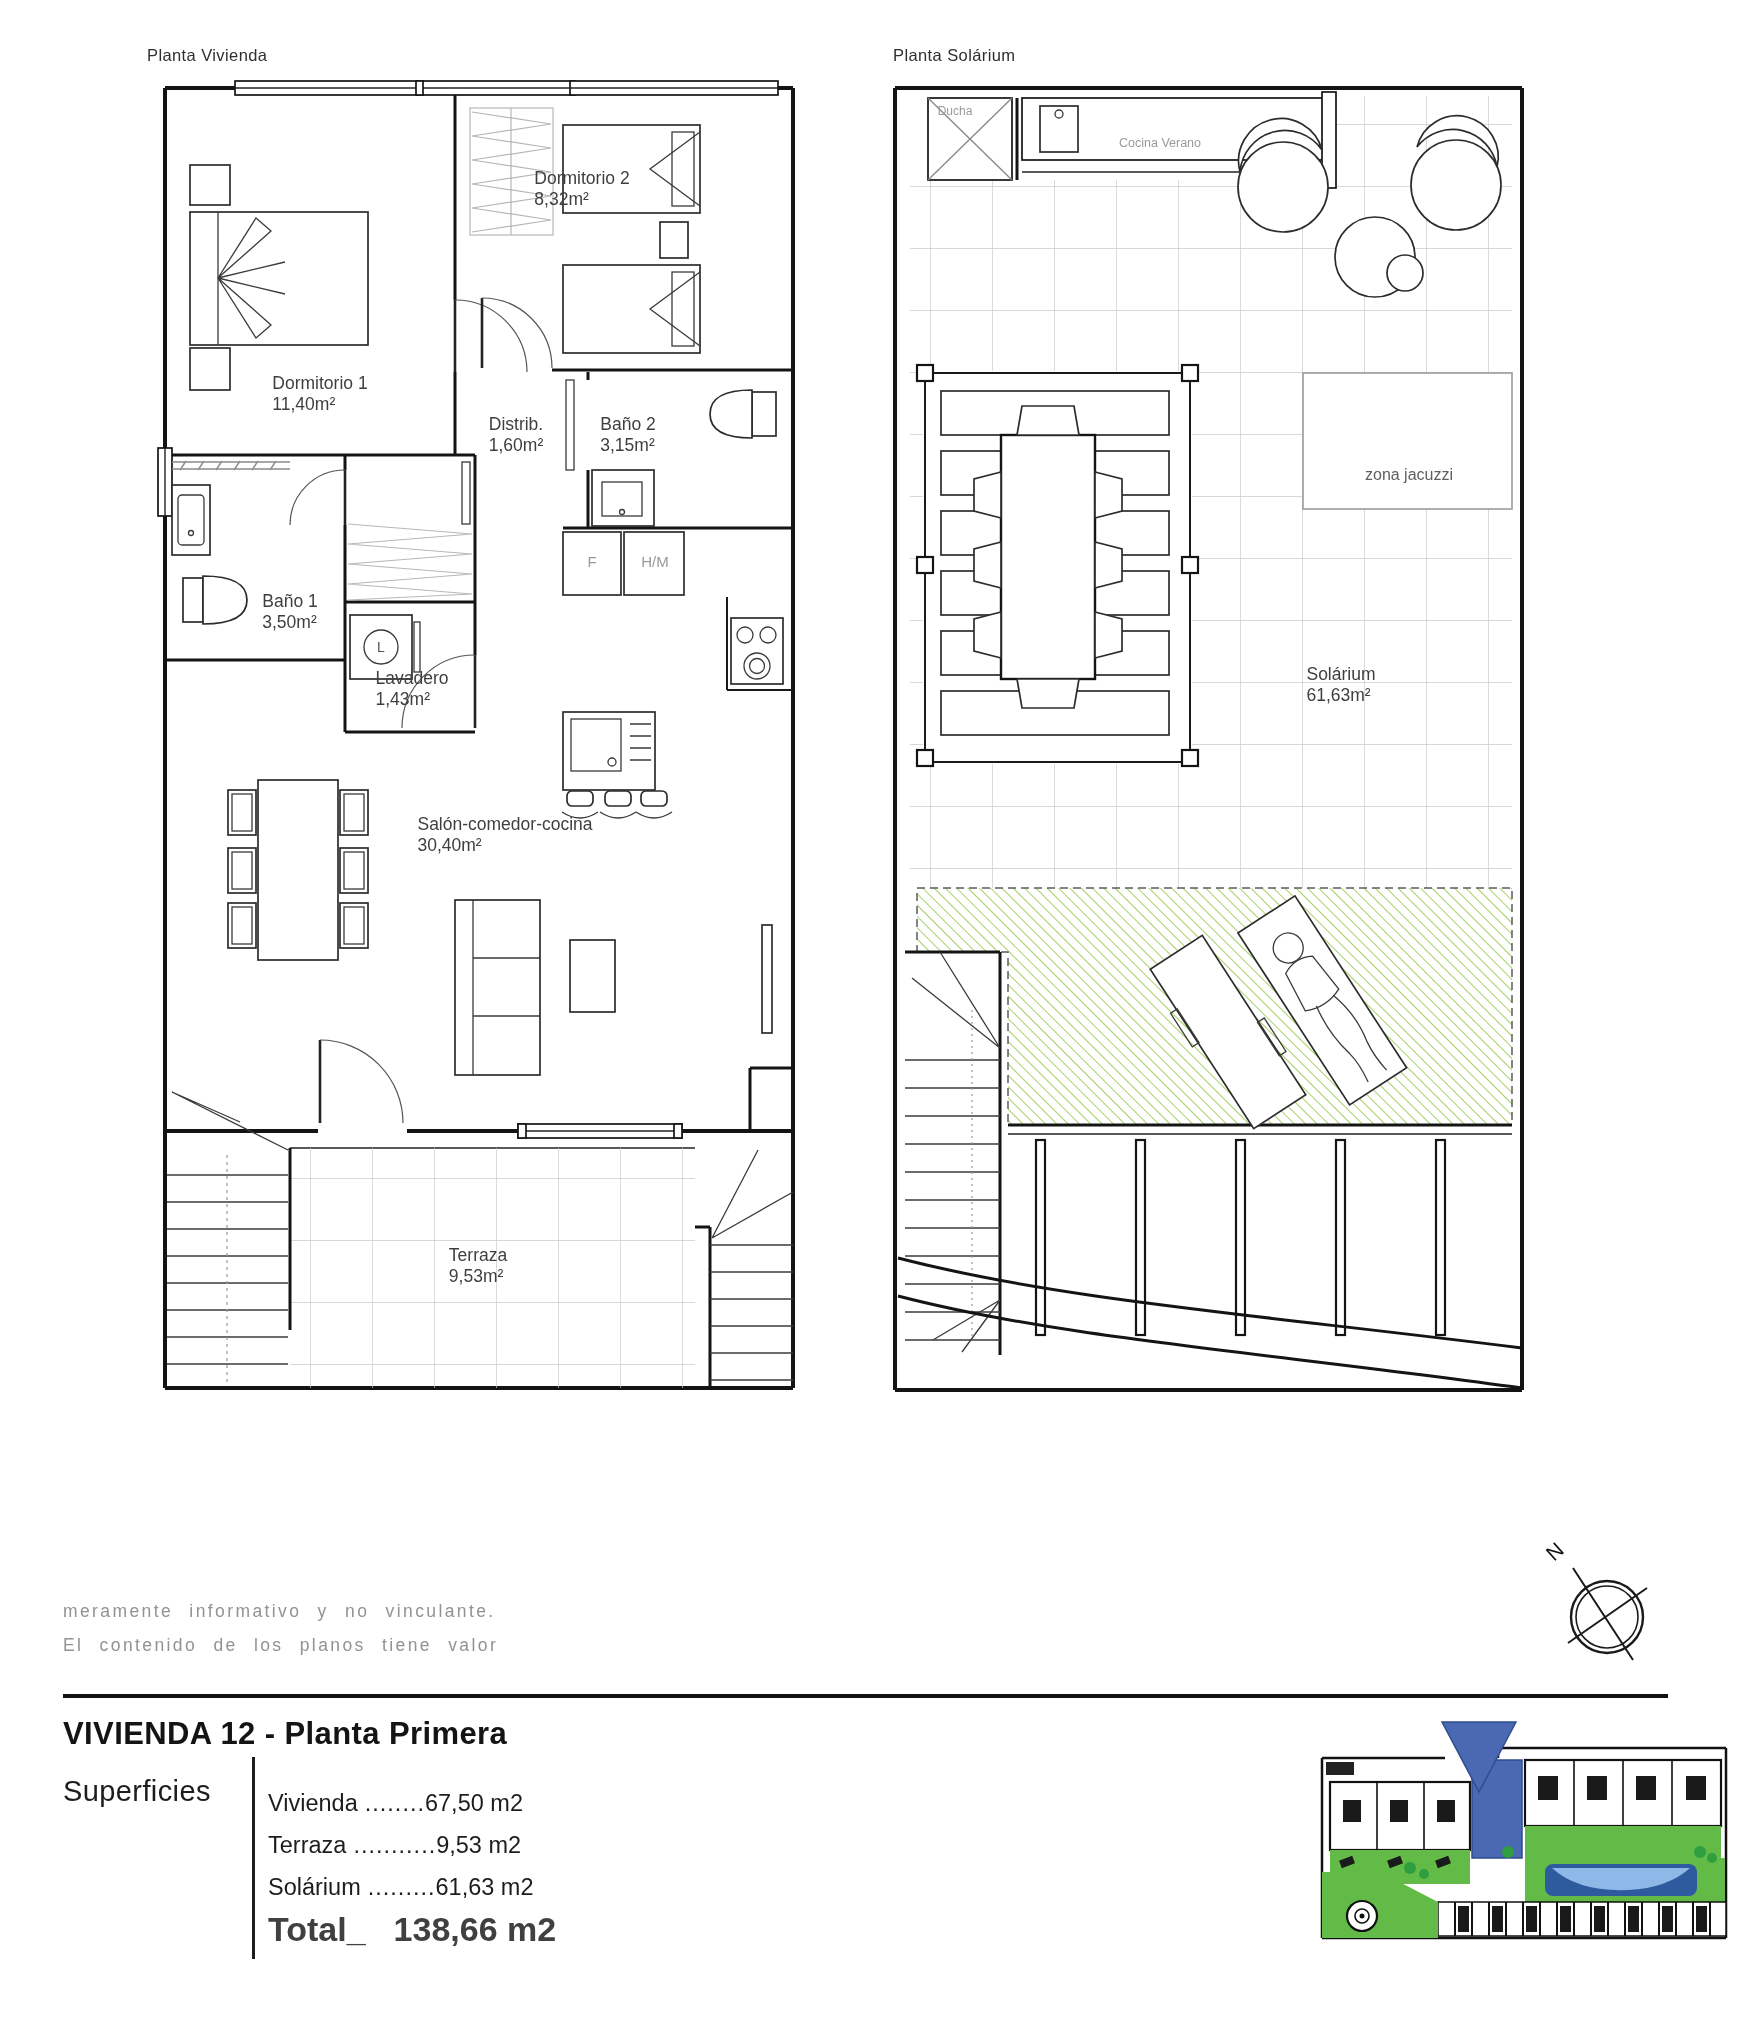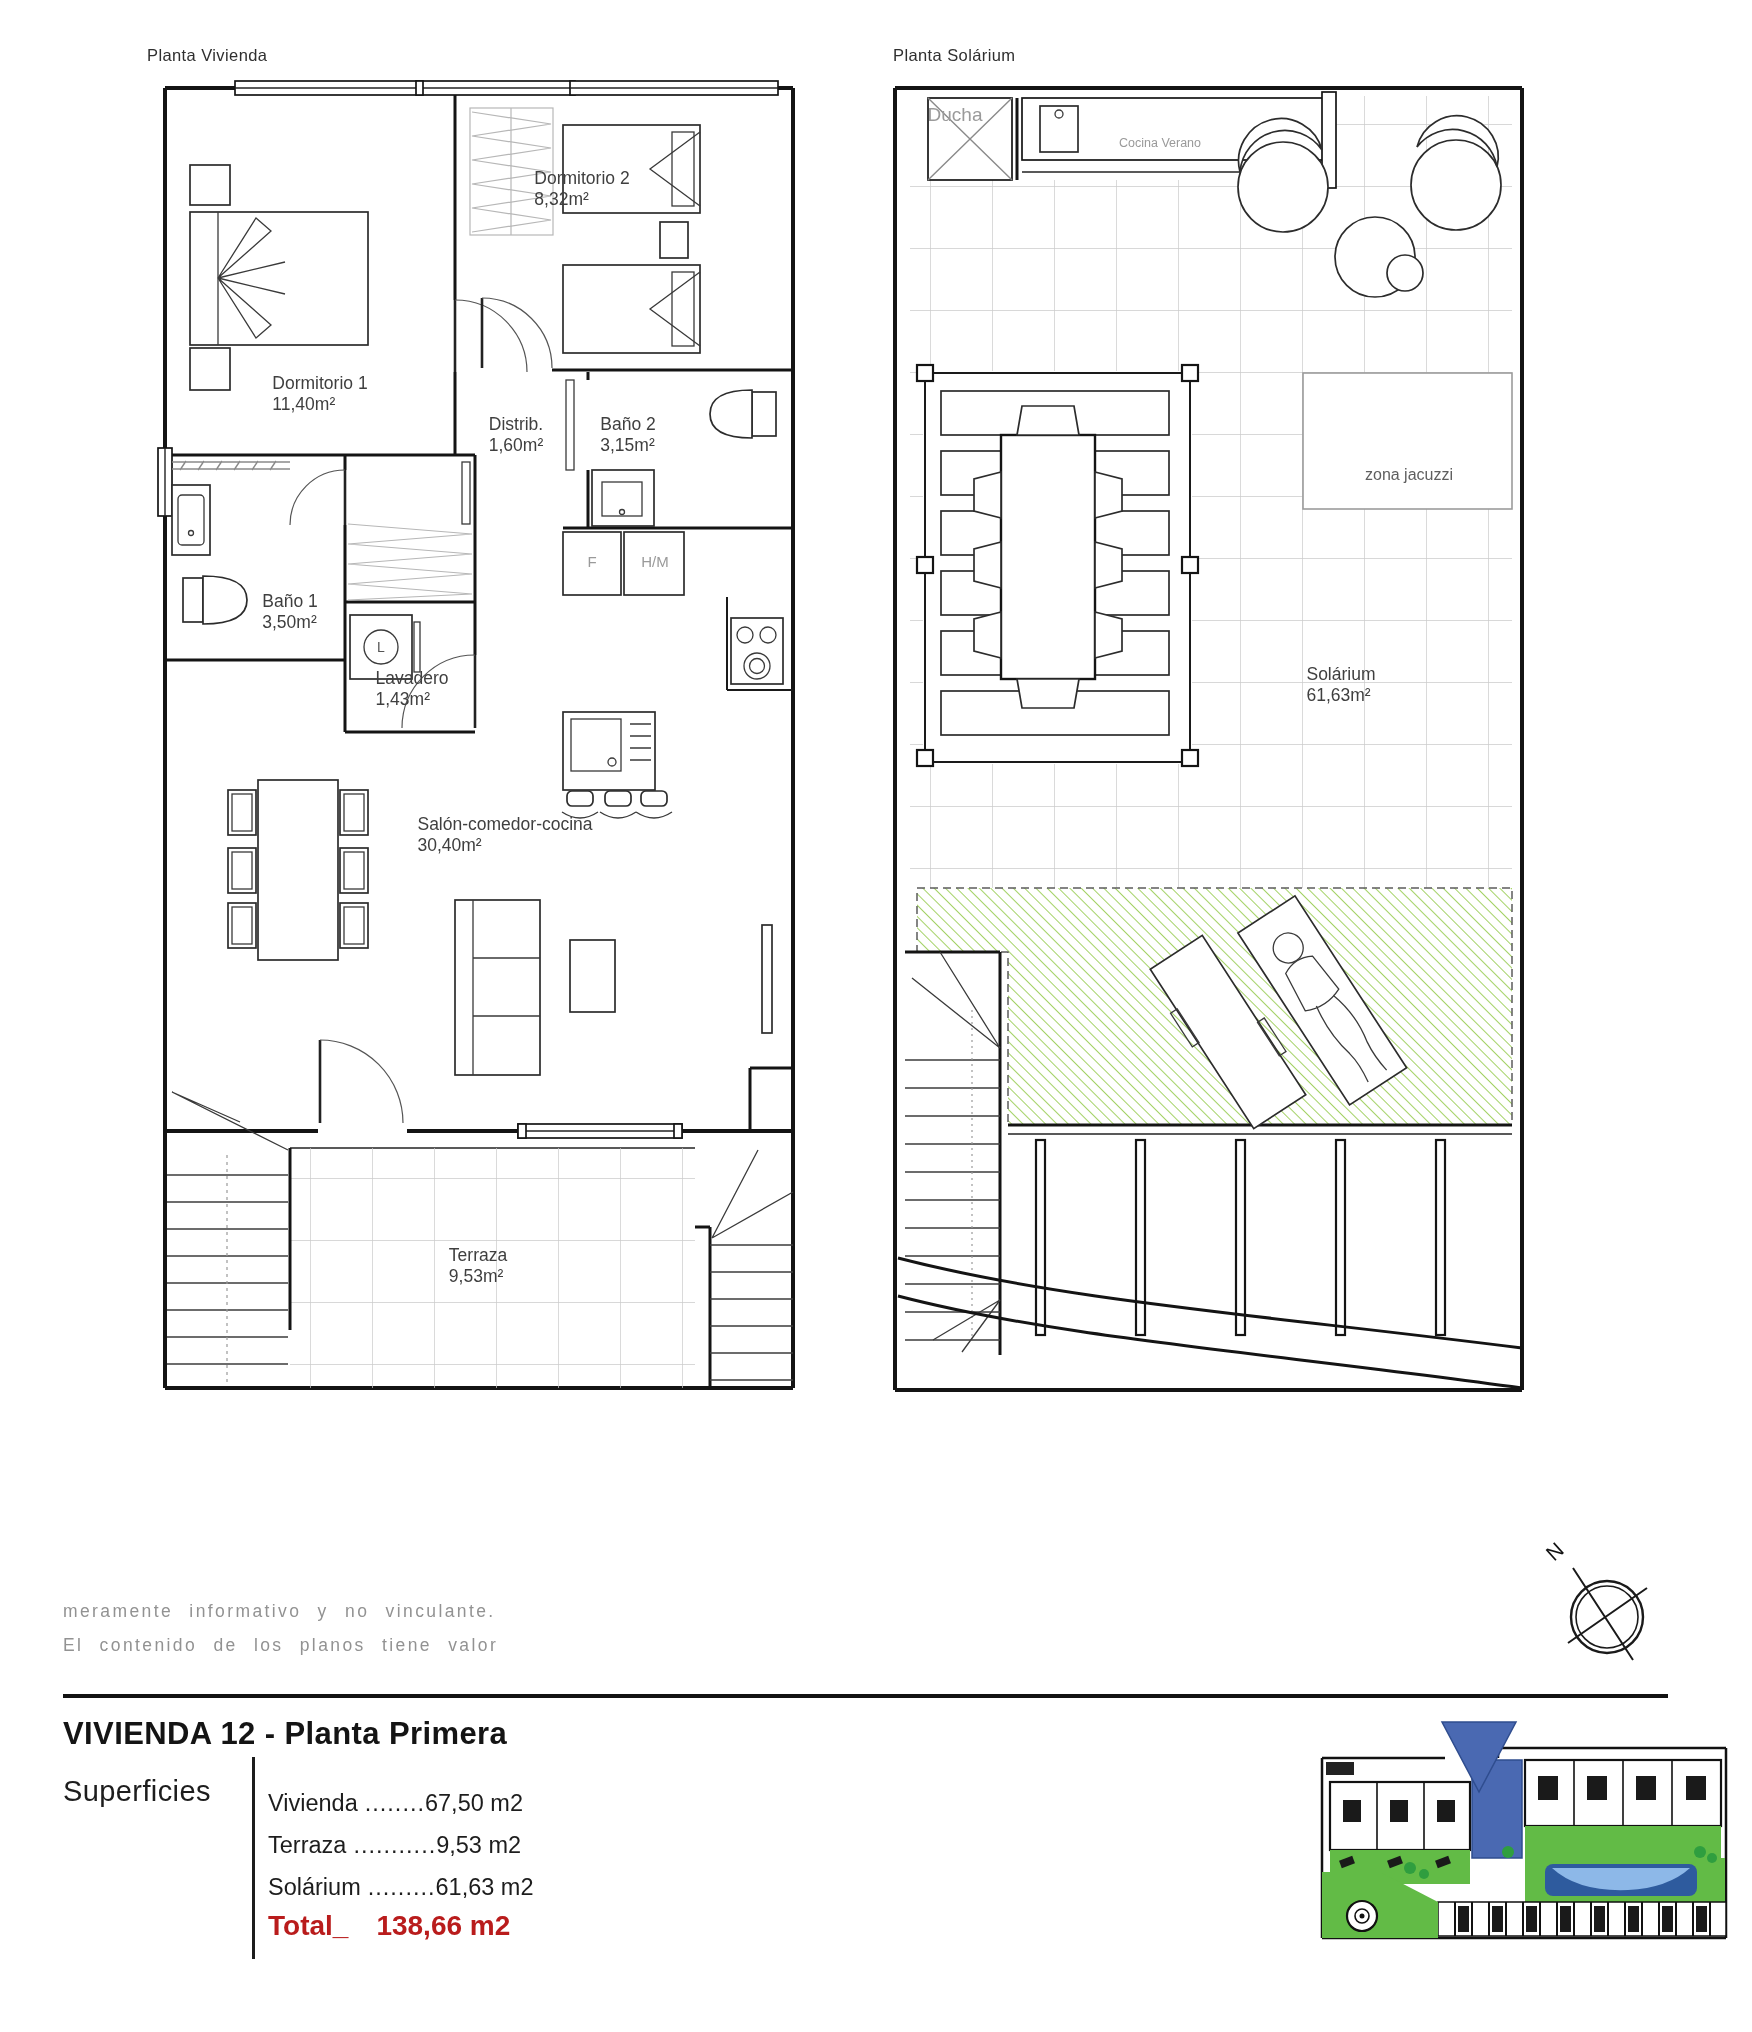--- a/index.html
+++ b/index.html
@@ -19,35 +19,35 @@
   .step{stroke:#3c3c3c;stroke-width:1.6;fill:none;}
   .win{fill:#fff;stroke:#141414;stroke-width:1.7;}
   .post{fill:#fff;stroke:#141414;stroke-width:2.2;}
   .gray14{stroke:#8a8a8a;stroke-width:1.4;fill:none;}
   
   .ptitle{position:absolute;font-size:16.5px;color:#2f2f2f;letter-spacing:.4px;white-space:nowrap;}
   .rlabel{position:absolute;transform:translateX(-50%);text-align:left;
           color:#3f3f3f;font-size:17.5px;line-height:1.22;white-space:nowrap;}
   .rlabel span{display:block;}
   .glabel{position:absolute;transform:translateX(-50%);color:#9a9a9a;
-          font-size:19px;white-space:nowrap;text-align:center;}
+          font-size:12px;white-space:nowrap;text-align:center;}
   .glabel.small{font-size:12.5px;}
   .dk{color:#5f5f5f;font-size:16px;}
   
   .disclaimer{position:absolute;left:63px;top:1594px;color:#929292;font-size:17.5px;
               letter-spacing:2.4px;word-spacing:9px;line-height:34px;}
   .hr-line{position:absolute;left:63px;top:1694px;width:1605px;height:3.5px;background:#121212;}
   .sheet-title{position:absolute;left:63px;top:1716px;font-size:31px;font-weight:bold;
                color:#141414;letter-spacing:.4px;}
   .sup-label{position:absolute;left:63px;top:1775px;font-size:29px;color:#1d1d1d;letter-spacing:.4px;}
   .sup-divider{position:absolute;left:252px;top:1757px;width:2.5px;height:202px;background:#1d1d1d;}
   .sup-rows{position:absolute;left:268px;top:1782px;font-size:23.5px;color:#1d1d1d;}
   .sup-row{height:42px;line-height:42px;white-space:nowrap;}
   .sup-row .dots{margin-left:7px;letter-spacing:1px;}
-  .sup-total{position:absolute;left:268px;top:1910px;font-size:28px;font-weight:bold;color:#b91c1c;white-space:nowrap;text-align:right;}
+  .sup-total{position:absolute;left:268px;top:1910px;font-size:34px;font-weight:bold;color:#404040;white-space:nowrap;text-align:right;}
   .sup-total .tv{margin-left:28px;}
 </style>
 </head>
 <body>
 
 <div class="sheet">
 
 <svg width="1752" height="2032" viewBox="0 0 1752 2032">
   <defs>
     <pattern id="tiles" width="62" height="62" patternUnits="userSpaceOnUse">

